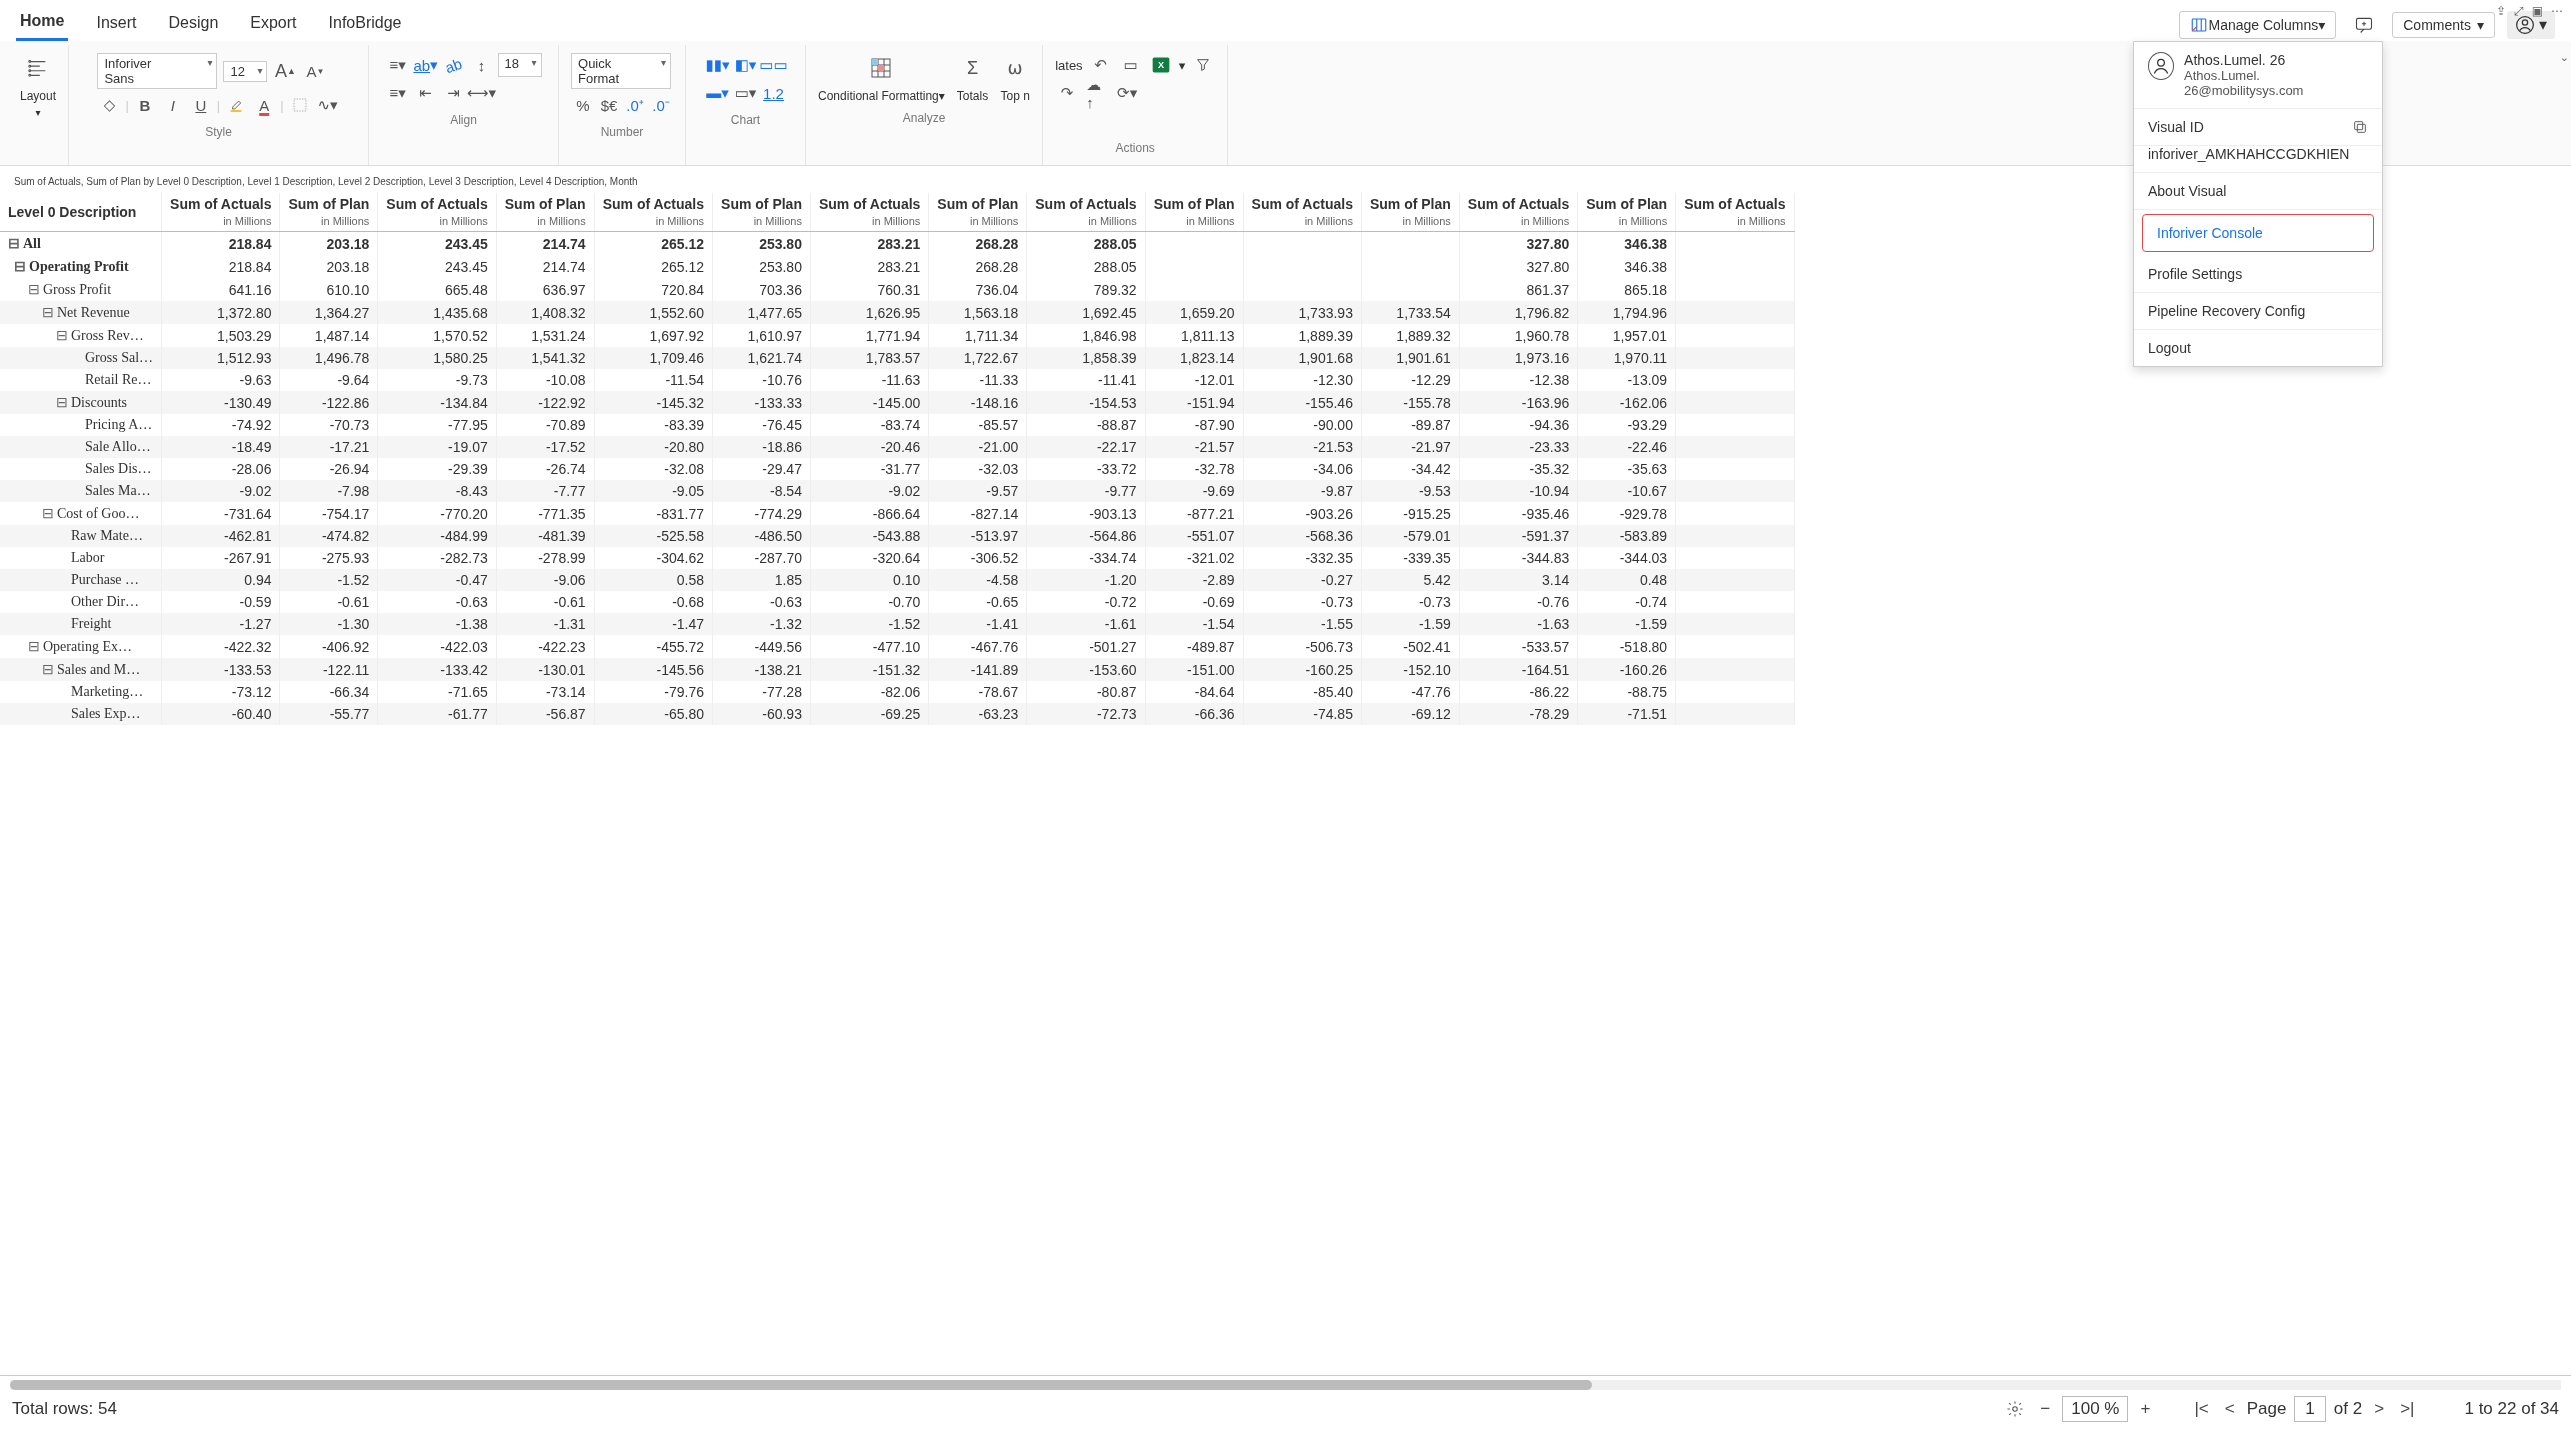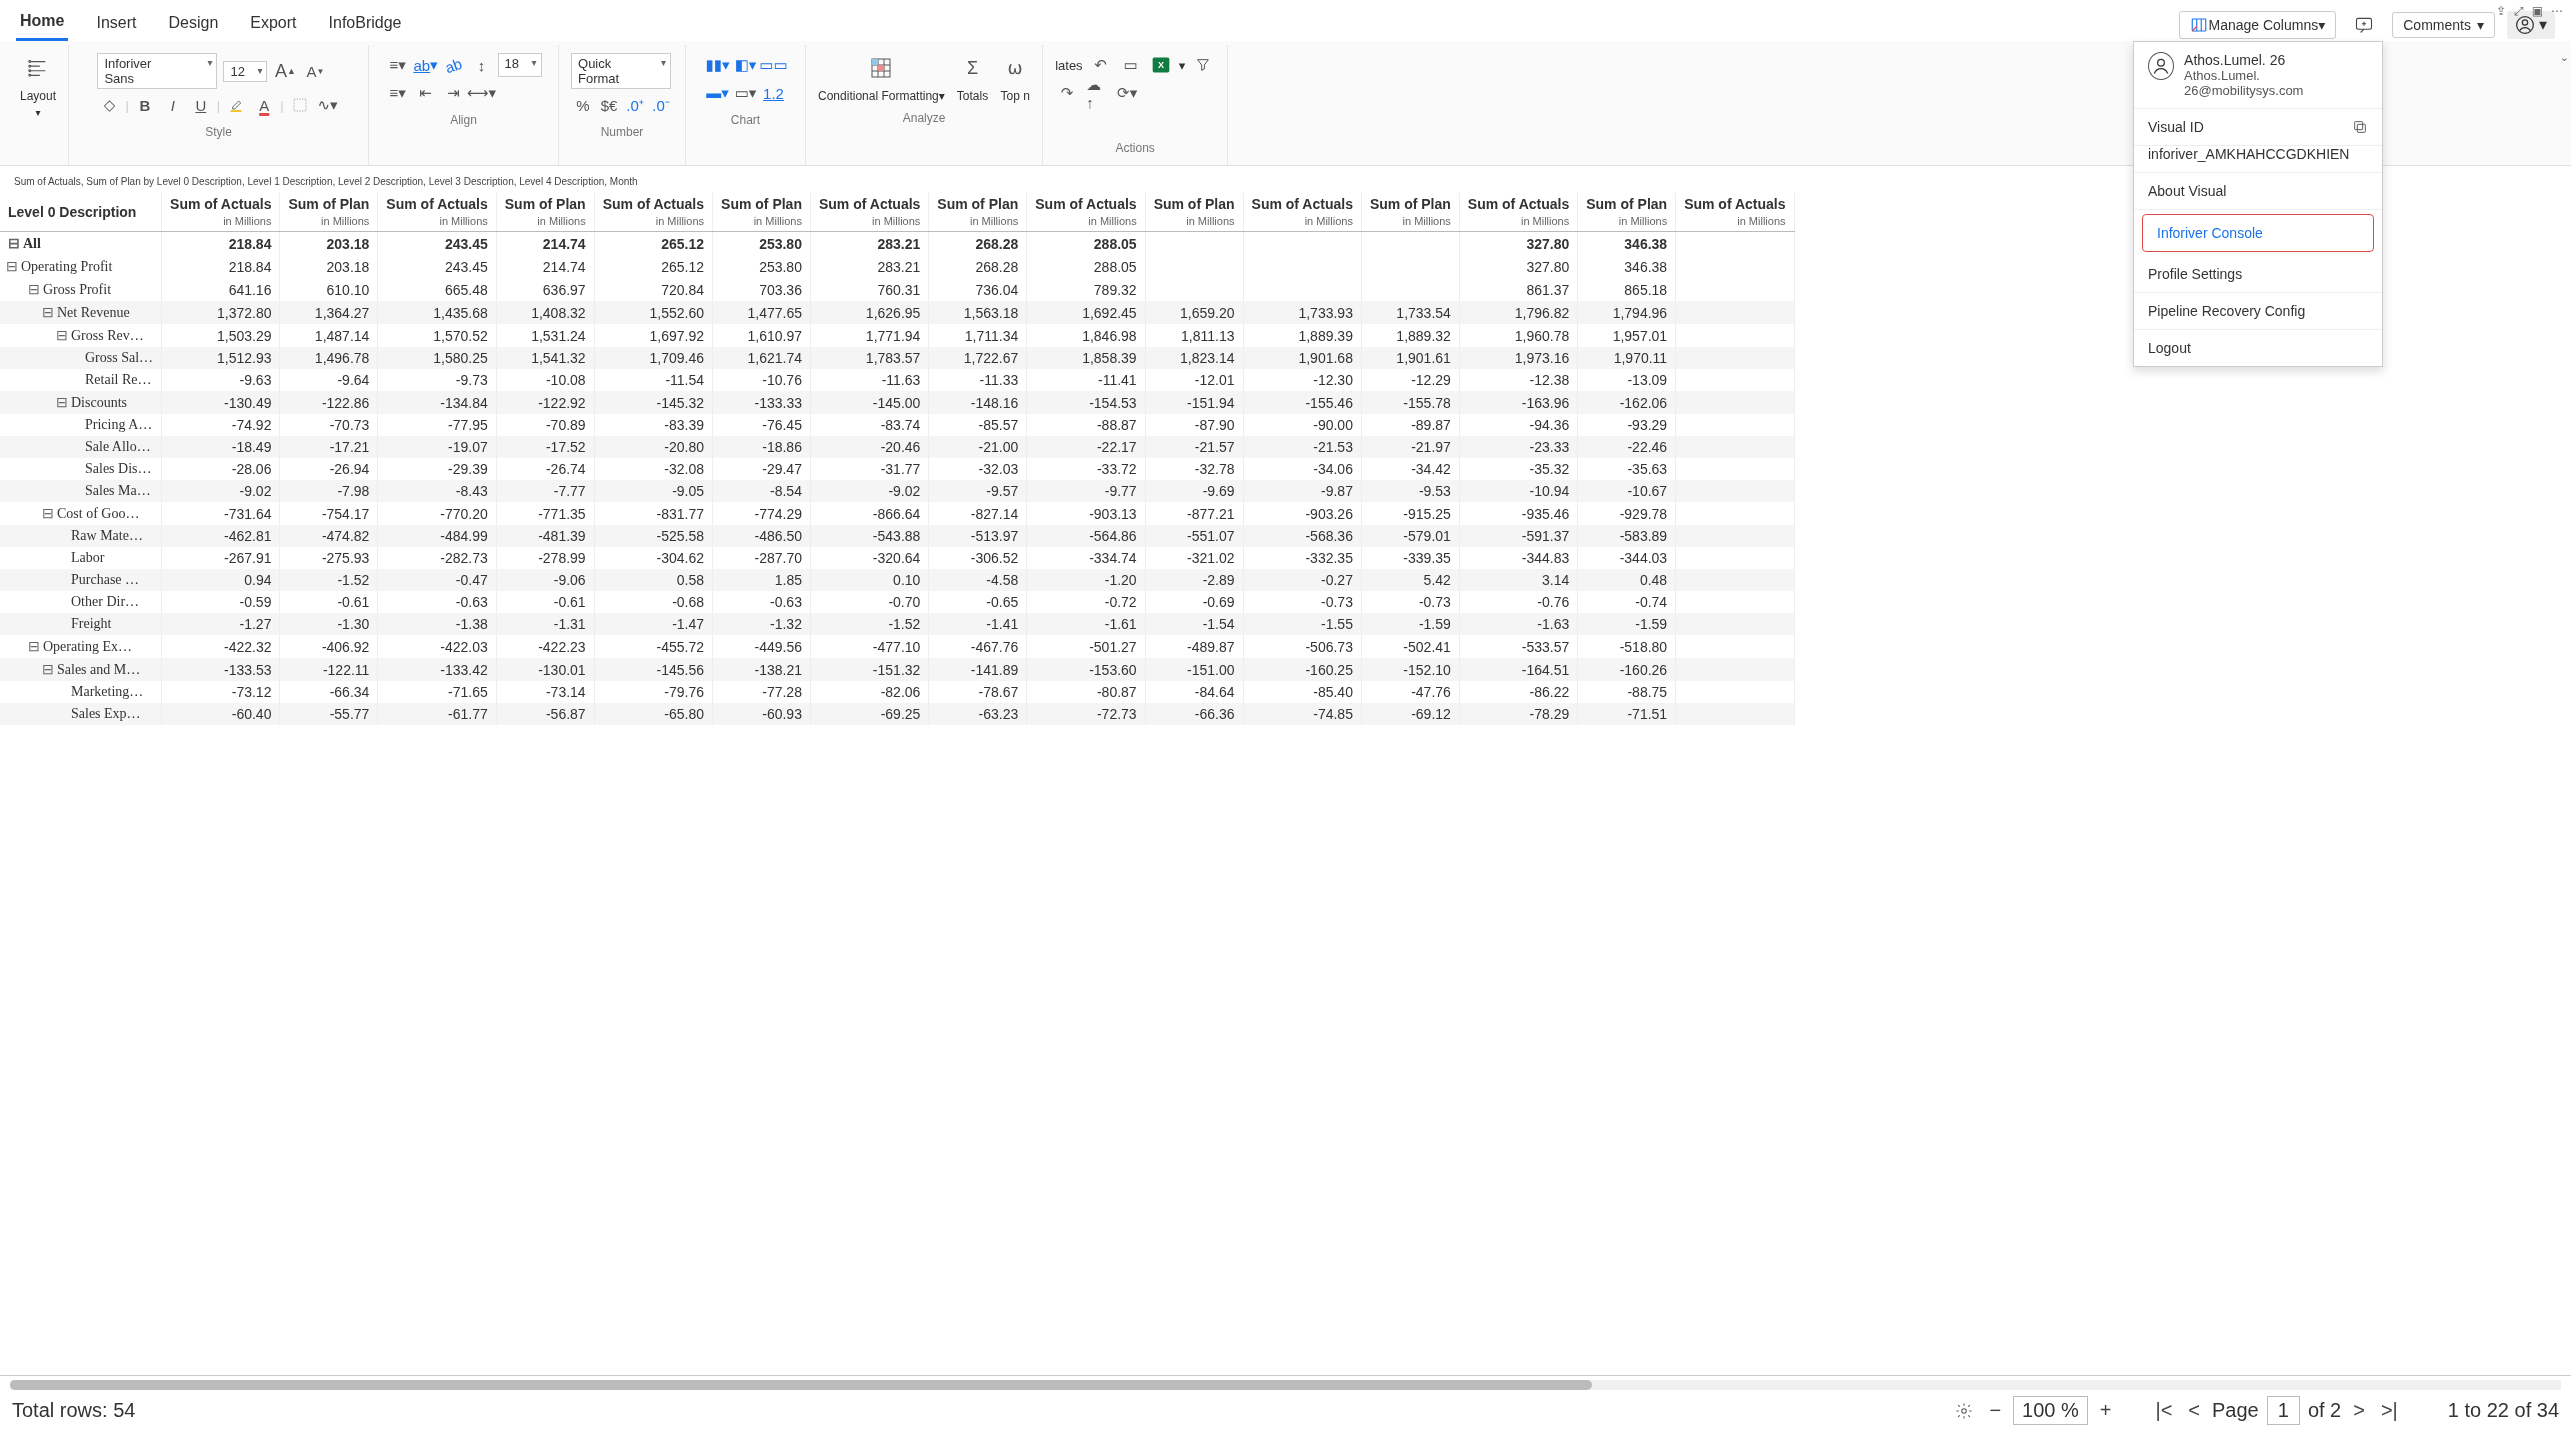--- a/index.html
+++ b/index.html
@@ -148,36 +148,36 @@
   vertical-align: bottom;
   border-bottom: 1px solid #bbb;
 }
 .data-table .month-th { text-align:left; font-weight:600; font-size:15px;}
 .data-table td.label-cell {
   text-align: left;
   font-family: "Segoe UI", serif;
   min-width: 150px;
 }
 .data-table tr.depth-0 td { font-weight:700; background:#fff; }
-.data-table tr.depth-1 td.label-cell { padding-left: 6px; font-weight:400;}
+.data-table tr.depth-1 td.label-cell { padding-left: 14px; font-weight:700;}
 .data-table tr.depth-2 td.label-cell { padding-left: 28px; }
 .data-table tr.depth-3 td.label-cell { padding-left: 42px; }
 .data-table tr.depth-4 td.label-cell { padding-left: 56px; }
 .data-table tr.depth-5 td.label-cell { padding-left: 70px; }
 .data-table tbody tr:nth-child(even) td { background: #f5f5f5; }
 .data-table tbody tr:nth-child(odd) td { background: #fff; }
 .data-table tbody tr.depth-0 td, .data-table tbody tr.depth-1 td { background:#fff !important;}
 .exp { display:inline-block; width:12px; color:#666; margin-right:3px;}
 .sub-unit{font-size:11px; font-weight:400; color:#666;}
 
 
 .footer{
   display:flex; align-items:center; gap:10px;
   padding:6px 12px;
-  font-size:20px;
+  font-size:17px;
   background:#fff;
 }
 .footer .left{ }
 .footer .right{ margin-left:auto; display:flex; align-items:center; gap:8px;}
 .zoom-box{border:1px solid #bbb; padding:2px 8px;}
 .iconf{cursor:pointer; color:#444; padding:0 4px;}
 .page-box{border:1px solid #bbb; padding:2px 10px;}
 
 
 .profile-dropdown {

